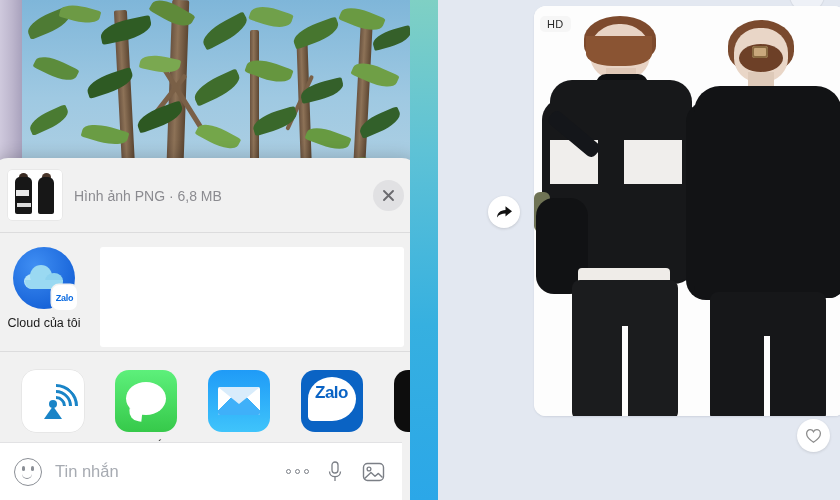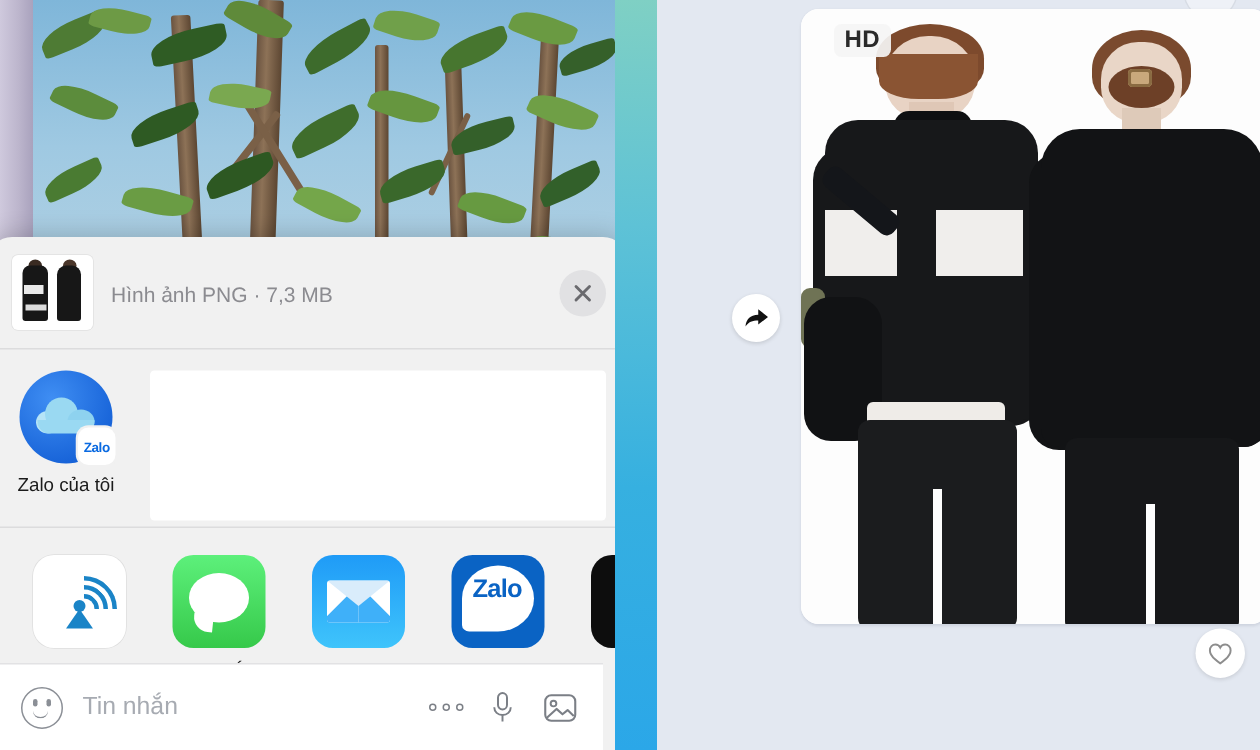--- a/index.html
+++ b/index.html
@@ -90,22 +90,22 @@
   .divider-strip{position:absolute;left:410px;top:0;width:28px;height:500px;
     background:linear-gradient(180deg,#7fd0c4 0%,#5ec2d6 30%,#36b0e0 65%,#2ba7e8 100%);}
 
   
   .right-panel{position:absolute;left:438px;top:0;width:402px;height:500px;background:#e3e8f1;overflow:hidden;}
   .corner-circle{position:absolute;right:16px;top:-22px;width:34px;height:34px;border-radius:50%;
     background:#eef1f7;box-shadow:0 0 0 1px rgba(0,0,0,.05);}
 
   .img-card{position:absolute;left:96px;top:6px;width:312px;height:410px;background:#fff;border-radius:12px;overflow:hidden;
     box-shadow:0 1px 2px rgba(20,30,60,.1);}
-  .hd-badge{position:absolute;left:22px;top:10px;padding:2px 7px;border-radius:5px;background:rgba(245,245,245,.92);
-    font-size:16px;font-weight:700;color:#2a2a2a;letter-spacing:.3px;z-index:5;}
+  .hd-badge{position:absolute;left:6px;top:10px;padding:2px 7px;border-radius:5px;background:rgba(245,245,245,.92);
+    font-size:11px;font-weight:400;color:#2a2a2a;letter-spacing:.3px;z-index:5;}
 
   .photo2{position:absolute;inset:0;background:#fdfdfd;}
   .person{position:absolute;}
   
   .p1-head{left:56px;top:18px;width:60px;height:56px;border-radius:48% 48% 44% 44%;background:#e8d3c4;}
   .p1-hair{left:50px;top:10px;width:72px;height:46px;border-radius:50% 50% 35% 35%;background:#7d4a2d;}
   .p1-hair2{left:52px;top:30px;width:66px;height:30px;border-radius:0 0 40% 40%;background:#8a5433;}
   .p1-neck{left:72px;top:62px;width:30px;height:22px;background:#dfc7b6;}
   .p1-jacket{left:16px;top:74px;width:142px;height:200px;background:#17181a;border-radius:22px 22px 10px 10px;}
   .p1-collar{left:62px;top:68px;width:52px;height:22px;background:#0e0f11;border-radius:10px 10px 0 0;}
@@ -201,21 +201,21 @@
       <div class="sheet-head">
         <div class="thumb">
           <div class="headA"></div>
           <div class="headB"></div>
           <div class="figA"></div>
           <div class="figB"></div>
           <div class="stripe"></div>
           <div class="stripe2"></div>
         </div>
         <div class="sheet-title-wrap">
-          <div class="sheet-sub">Hình ảnh PNG · 7,3 MB</div>
+          <div class="sheet-sub">Hình ảnh PNG · 6,8 MB</div>
         </div>
         <div class="close-btn">
           <svg width="15" height="15" viewBox="0 0 15 15">
             <path d="M3 3 L12 12 M12 3 L3 12" stroke="#6a6a6e" stroke-width="1.9" stroke-linecap="round" fill="none"></path>
           </svg>
         </div>
       </div>
 
       <div class="sheet-divider"></div>
 
@@ -225,21 +225,21 @@
             <div class="cloud-glyph">
               <div class="c2"></div>
                 <div class="c1"></div>
                 <div class="c3"></div>
                 <div class="cbase"></div>
             </div>
             <div class="zalo-badge">
               <span>Zalo</span>
             </div>
           </div>
-          <div class="cloud-label">Zalo của tôi</div>
+          <div class="cloud-label">Cloud của tôi</div>
         </div>
         <div class="blank-card"></div>
       </div>
 
       <div class="apps-divider"></div>
 
       <div class="apps-row">
 
         <div class="app">
           <div class="app-icon ic-airdrop">

